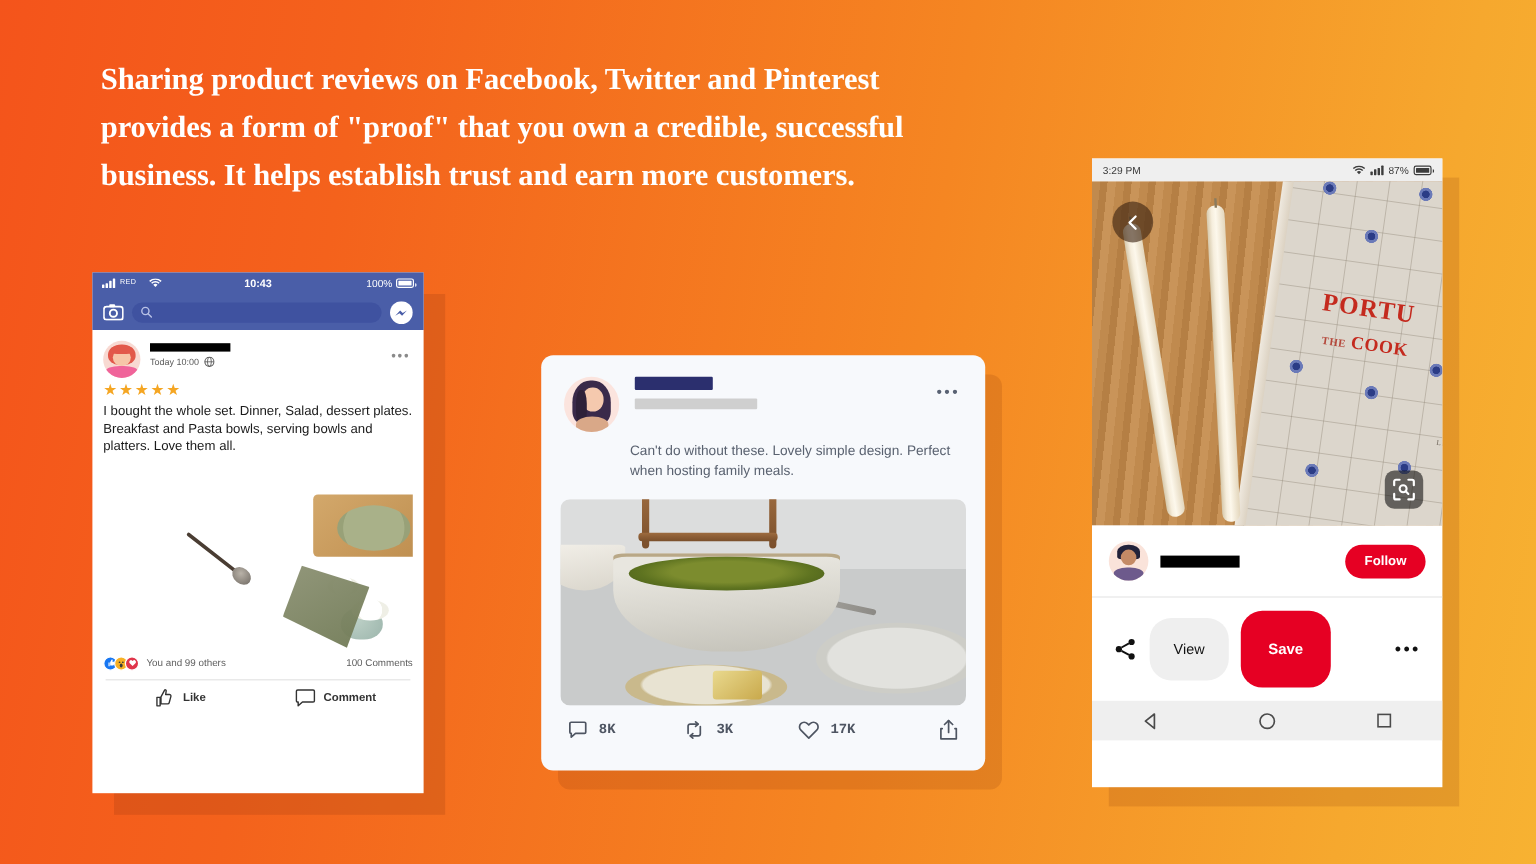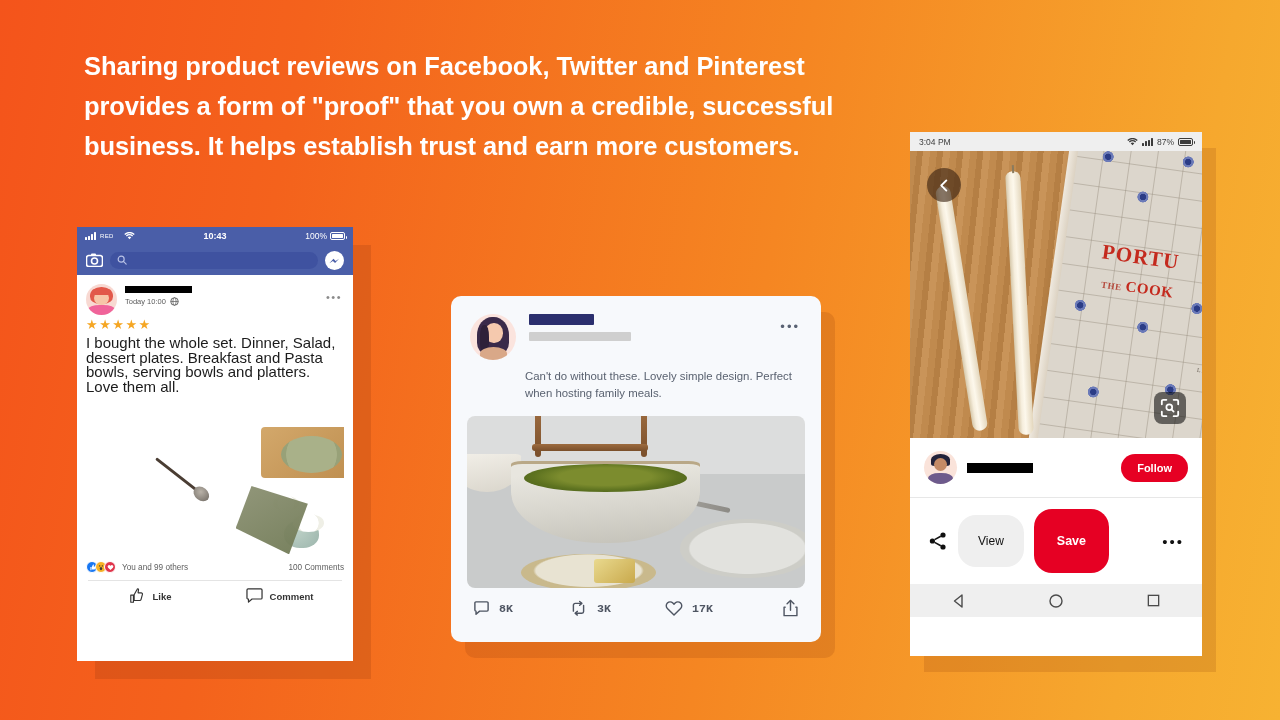--- a/index.html
+++ b/index.html
@@ -14,21 +14,21 @@
     width: 1280px; height: 720px;
     background: linear-gradient(100deg, #F4541B 0%, #F4621C 22%, #F58622 58%, #F6A82E 88%, #F7B232 100%);
   }
 
   
   #headline {
     position: absolute;
     left: 84px; top: 46px;
     width: 780px;
     color: #ffffff;
-    font-family: Liberation Sans, sans-serif;
+    font-family: Liberation Serif, serif;
     font-size: 25.5px;
     font-weight: 700;
     line-height: 40px;
     letter-spacing: -0.1px;
     white-space: pre-line;
   }
 
   
   #fb-mock {
     position: absolute;
@@ -71,21 +71,21 @@
   .fb-post { padding:9px 9px 0 9px; }
   .fb-head { display:flex; gap:8px; align-items:flex-start; position:relative; }
   .fb-avatar {
     width:31px;height:31px;border-radius:50%;overflow:hidden;flex:0 0 31px;
     background:#F8D9D2; position:relative;
   }
   .fb-name-bar { width:67px;height:7px;background:#000; margin-top:2px; }
   .fb-meta { display:flex; align-items:center; gap:4px; margin-top:4px; font-size:7.5px; color:#5B5B5B; }
   .fb-dots { position:absolute; right:2px; top:8px; color:#8a8a8a; letter-spacing:1.5px; font-size:11px; line-height:1;}
   .fb-stars { margin-top:3px; color:#F5A623; font-size:13px; letter-spacing:1.5px; line-height:1; }
-  .fb-text { margin-top:5px; font-size:15px; line-height:14.6px; color:#1b1b1b; }
+  .fb-text { margin-top:5px; font-size:11px; line-height:14.6px; color:#1b1b1b; }
   .fb-photo { width:100%; height:152px; margin-top:8px; position:relative; overflow:hidden; }
   .fb-foot { padding:7px 9px 0 9px; }
   .fb-counts { display:flex; align-items:center; font-size:8.2px; color:#5E5E5E; }
   .reacts { display:flex; margin-right:6px; }
   .react { width:12px;height:12px;border-radius:50%;display:flex;align-items:center;justify-content:center;font-size:7px;color:#fff;border:1.2px solid #fff; }
   .react:not(:first-child){ margin-left:-3px; }
   .fb-divider { height:1px; background:#E4E4E4; margin:7px 2px 0 2px; }
   .fb-actions { display:flex; padding:7px 0 9px 0; }
   .fb-act { flex:1; display:flex; align-items:center; justify-content:center; gap:7px; font-size:9.5px; font-weight:700; color:#333; }
 
@@ -532,21 +532,21 @@
               <path d="M3.4 8.6H2.2v9h13.6v-9h-1.2" fill="none" stroke="#4E5562" stroke-width="1.5" stroke-linecap="round" stroke-linejoin="round"></path>
             </svg>
         </span>
       </div>
     </div>
   </div>
 
   <div id="pin-mock">
 
     <div class="pin-status">
-      <span>3:04 PM</span>
+      <span>3:29 PM</span>
       <span class="right">
         <span>
           <svg width="11" height="8" viewBox="0 0 11 8">
               <path d="M5.5 7.2 3.7 5.3a2.6 2.6 0 0 1 3.6 0z" fill="#3c3c3c"></path>
               <path d="M1.9 3.6a5.1 5.1 0 0 1 7.2 0l-.9.9a3.9 3.9 0 0 0-5.4 0z" fill="#3c3c3c"></path>
               <path d="M0.3 2a7.4 7.4 0 0 1 10.4 0l-.9.9a6.1 6.1 0 0 0-8.6 0z" fill="#3c3c3c"></path>
             </svg>
         </span>
         <span class="sig-bars dark">
             <i></i>

